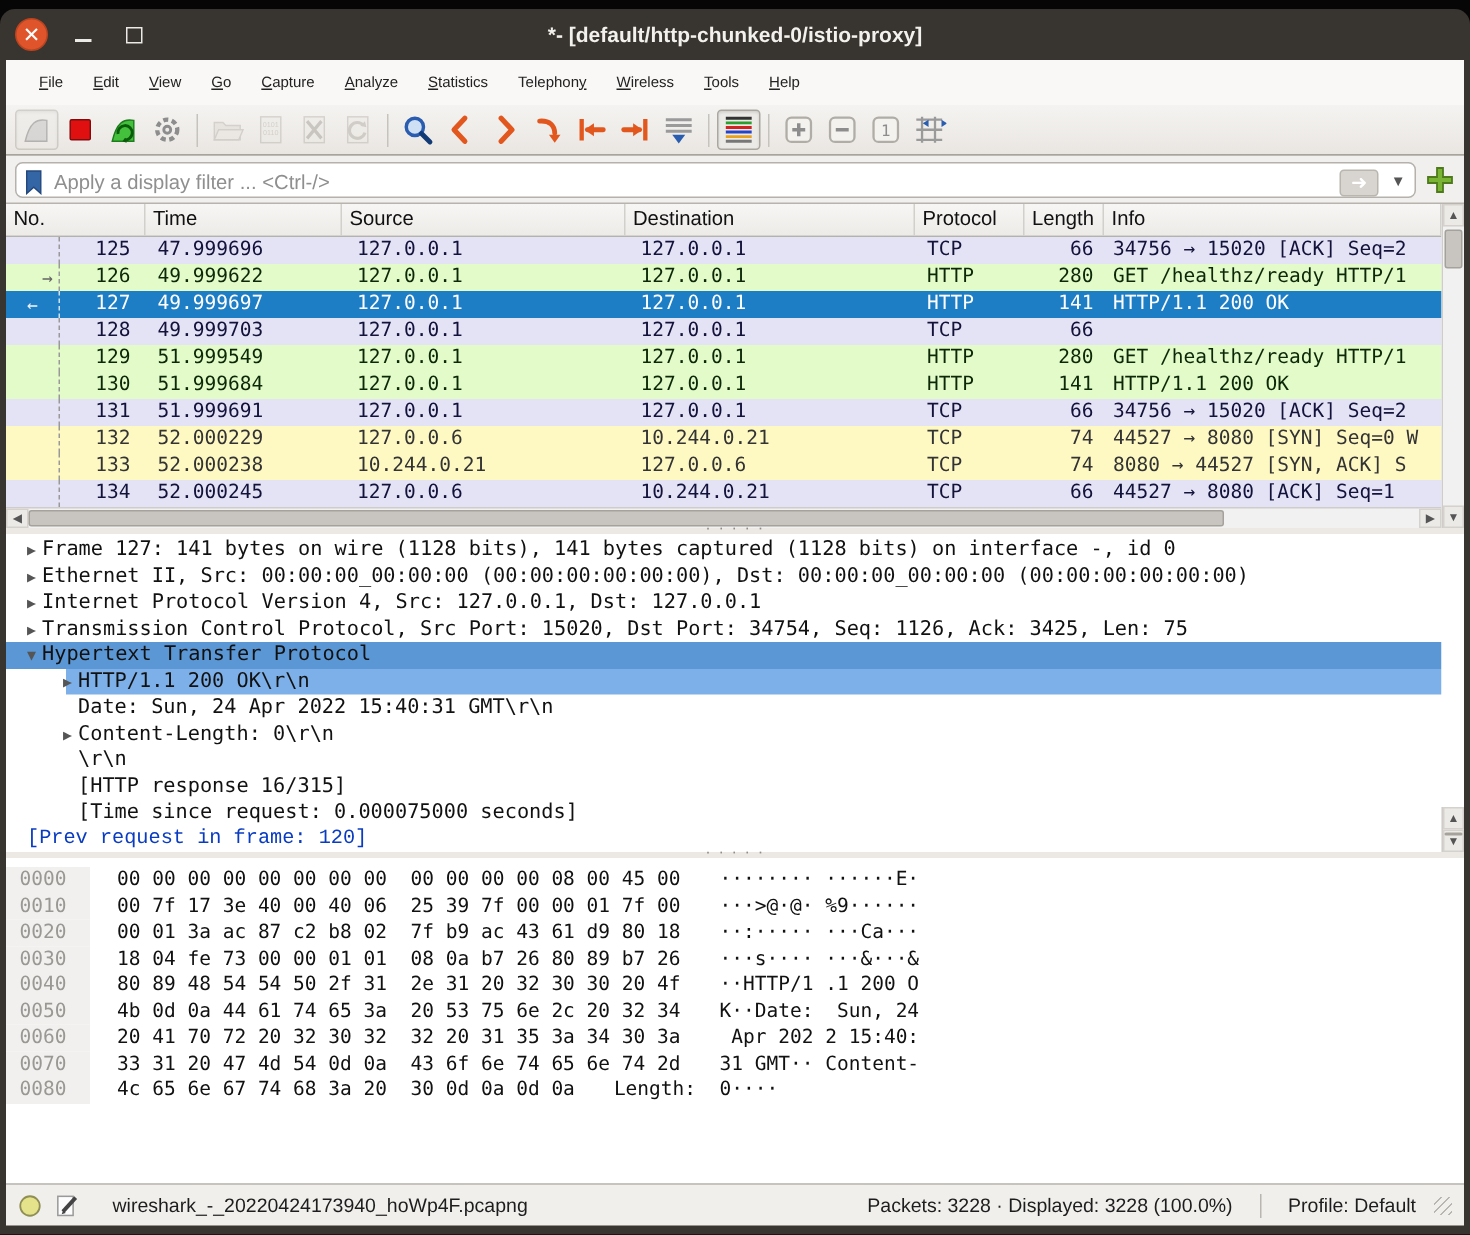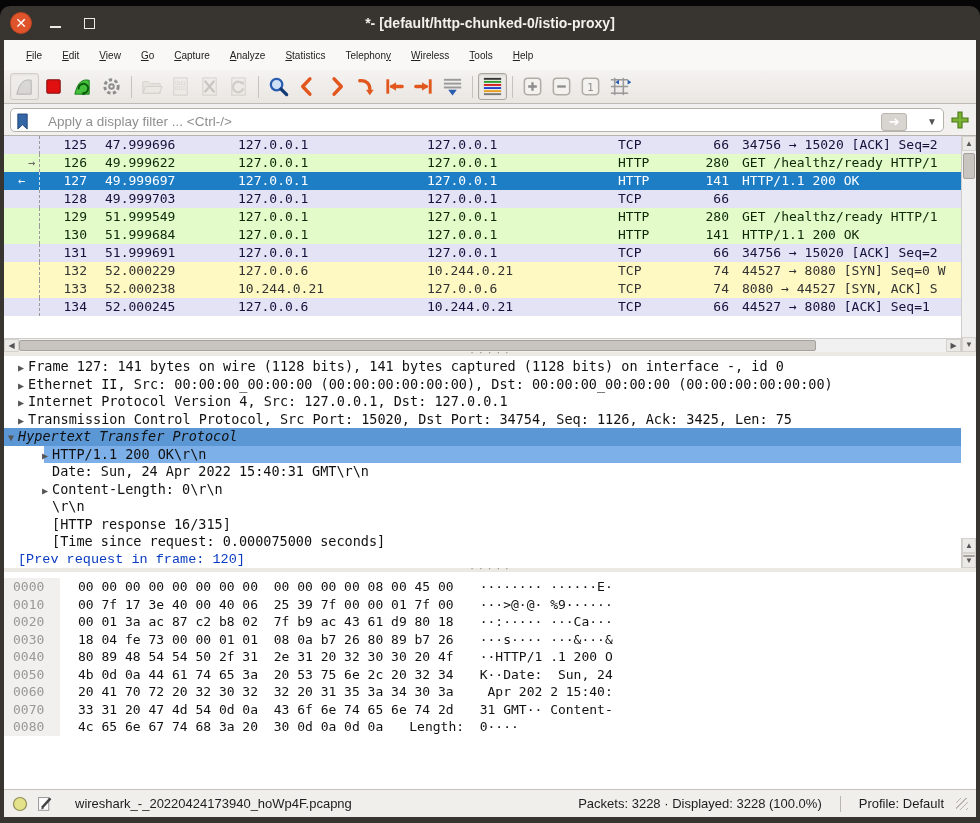--- a/index.html
+++ b/index.html
@@ -30,21 +30,21 @@
            border:1px solid transparent; border-radius:3px; cursor:pointer; flex:none; }
   .ticon svg { width:23px; height:23px; display:block; }
   .ticon.disabled { opacity:.45; }
   .ticon.pressed { border-color:#aaa79f; background:#eceae6; box-shadow:inset 0 1px 2px rgba(0,0,0,.12); }
   .tsep { width:1px; height:22px; background:#c6c3bd; margin:0 5px; flex:none; }
 
   
   .filterbar { height:32px; background:#f2f0ee; border-bottom:1px solid #b7b4ae; display:flex;
                align-items:center; padding:0 6px; gap:6px; flex:none; }
   .filter-box { flex:1; height:24px; background:#fff; border:1px solid #b5b2ac; border-radius:5px;
-                display:flex; align-items:center; padding:4px 4px 0 4px; gap:18px; }
+                display:flex; align-items:center; padding:4px 4px 0 4px; gap:6px; }
   .filter-box input { flex:1; border:none; outline:none; font-size:13.5px; color:#333;
                       font-family:"Liberation Sans","DejaVu Sans",sans-serif; background:transparent; }
   .filter-box input::placeholder { color:#8f8f8f; opacity:1; }
   .apply-btn { width:26px; height:18px; background:#d8d5d0; border:1px solid #b9b6b0; border-radius:3px;
                display:flex; align-items:center; justify-content:center; color:#fff; font-size:13px; font-weight:bold; }
   .caret { color:#555; font-size:10px; padding:0 2px; cursor:pointer; }
   .plus-btn { width:20px; height:20px; flex:none; cursor:pointer; }
 
   
   .packet-pane { height:216px; display:flex; background:#fff; flex:none; }
@@ -341,20 +341,29 @@
         <div class="apply-btn">➜</div>
         <div class="caret">▼</div>
       </div>
       <svg class="plus-btn" viewBox="0 0 20 20">
         <path d="M8 2 h4 v6 h6 v4 h-6 v6 h-4 v-6 h-6 v-4 h6 z" fill="#7ab434" stroke="#4e7a1c" stroke-width="1.2"></path>
       </svg>
     </div>
 
     <div class="packet-pane">
       <div class="plist-main">
+        <div class="plist-header" id="plist-header">
+            <div class="hcell">No.</div>
+            <div class="hcell">Time</div>
+            <div class="hcell">Source</div>
+            <div class="hcell">Destination</div>
+            <div class="hcell">Protocol</div>
+            <div class="hcell">Length</div>
+            <div class="hcell">Info</div>
+          </div>
         <div class="plist-rows" id="plist-rows">
             <div class="prow tcp">
               <div class="c-no rel-line">125</div>
               <div class="c-time">47.999696</div>
               <div class="c-src">127.0.0.1</div>
               <div class="c-dst">127.0.0.1</div>
               <div class="c-proto">TCP</div>
               <div class="c-len">66</div>
               <div class="c-info">34756 → 15020 [ACK] Seq=2</div>
             </div>
@@ -457,21 +466,21 @@
     </div>
 
     <div class="splitter"></div>
 
     <div class="detail-pane">
       <div class="detail-main" id="detail-main">
           <div class="drow" style="padding-left: 10px;"><span class="exp">▶</span><span class="dtext">Frame 127: 141 bytes on wire (1128 bits), 141 bytes captured (1128 bits) on interface -, id 0</span></div>
           <div class="drow" style="padding-left: 10px;"><span class="exp">▶</span><span class="dtext">Ethernet II, Src: 00:00:00_00:00:00 (00:00:00:00:00:00), Dst: 00:00:00_00:00:00 (00:00:00:00:00:00)</span></div>
           <div class="drow" style="padding-left: 10px;"><span class="exp">▶</span><span class="dtext">Internet Protocol Version 4, Src: 127.0.0.1, Dst: 127.0.0.1</span></div>
           <div class="drow" style="padding-left: 10px;"><span class="exp">▶</span><span class="dtext">Transmission Control Protocol, Src Port: 15020, Dst Port: 34754, Seq: 1126, Ack: 3425, Len: 75</span></div>
-          <div class="drow sel-primary" style=" font-style: italic;"><span class="exp">▼</span><span class="dtext">Hypertext Transfer Protocol</span></div>
+          <div class="drow sel-primary" style="padding-left: 10px;"><span class="exp">▼</span><span class="dtext">Hypertext Transfer Protocol</span></div>
           <div class="drow sel-secondary" style="padding-left: 34px;"><span class="exp">▶</span><span class="dtext">HTTP/1.1 200 OK\r\n</span></div>
           <div class="drow" style="padding-left: 34px;"><span class="exp"></span><span class="dtext">Date: Sun, 24 Apr 2022 15:40:31 GMT\r\n</span></div>
           <div class="drow" style="padding-left: 34px;"><span class="exp">▶</span><span class="dtext">Content-Length: 0\r\n</span></div>
           <div class="drow" style="padding-left: 34px;"><span class="exp"></span><span class="dtext">\r\n</span></div>
           <div class="drow" style="padding-left: 34px;"><span class="exp"></span><span class="dtext">[HTTP response 16/315]</span></div>
           <div class="drow" style="padding-left: 34px;"><span class="exp"></span><span class="dtext">[Time since request: 0.000075000 seconds]</span></div>
           <div class="drow linkrow" style=" font-family: Liberation Mono, monospace;"><span class="exp"></span><span class="dtext">[Prev request in frame: 120]</span></div>
         </div>
       <div class="vscroll">
         <div class="sb-arrow">▲</div>

